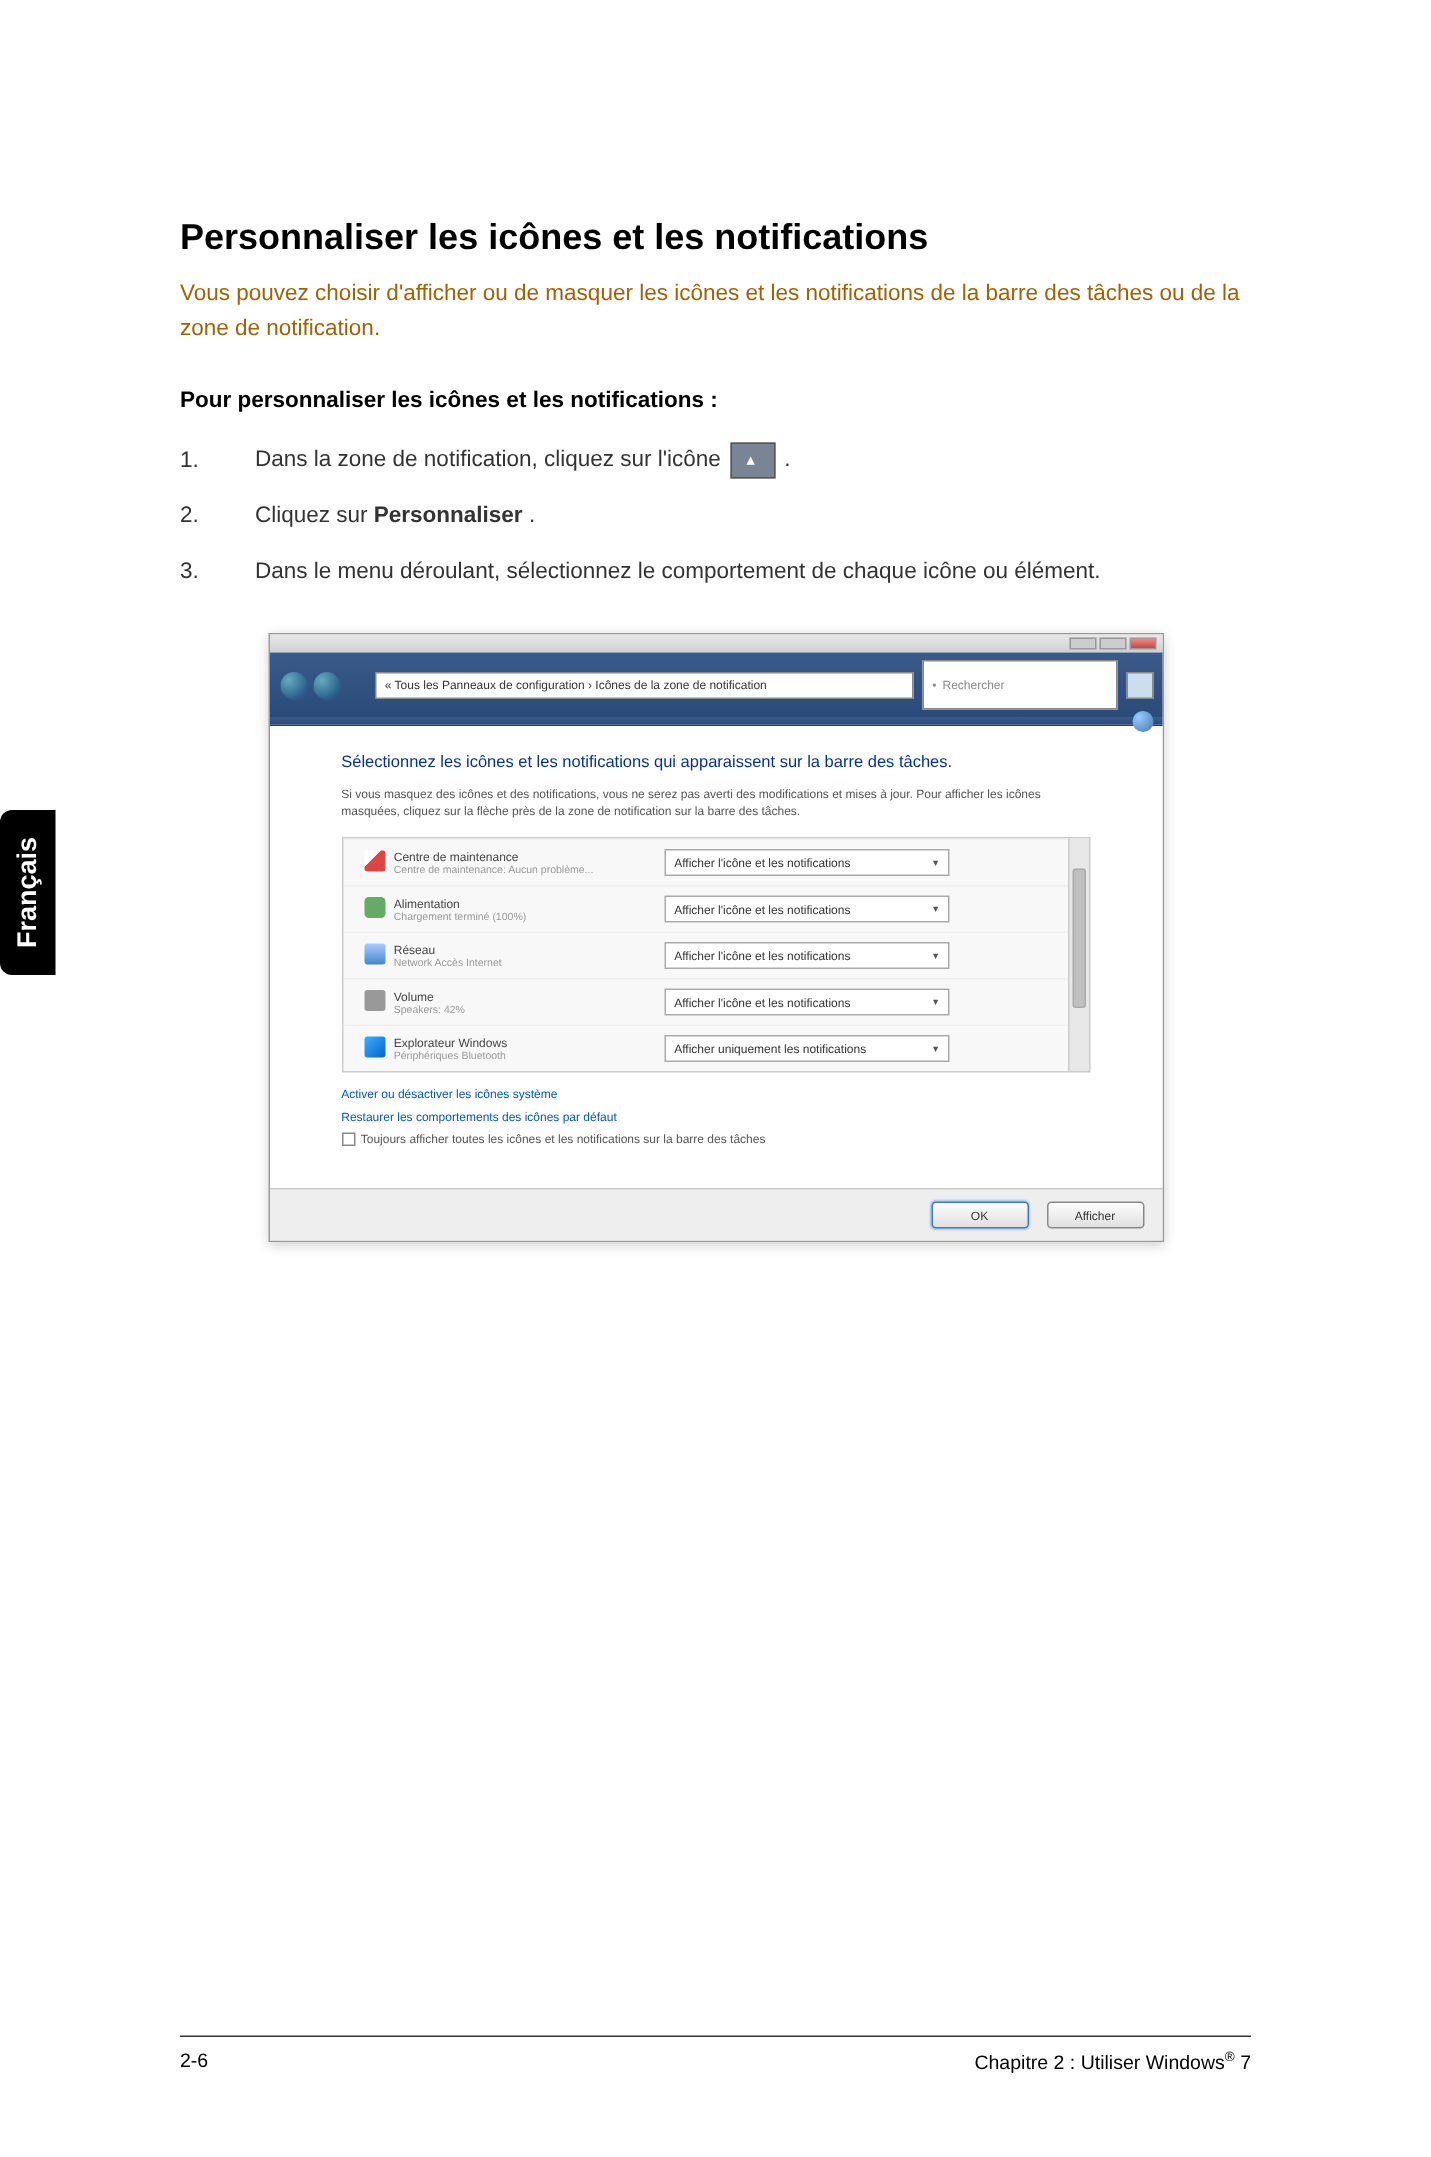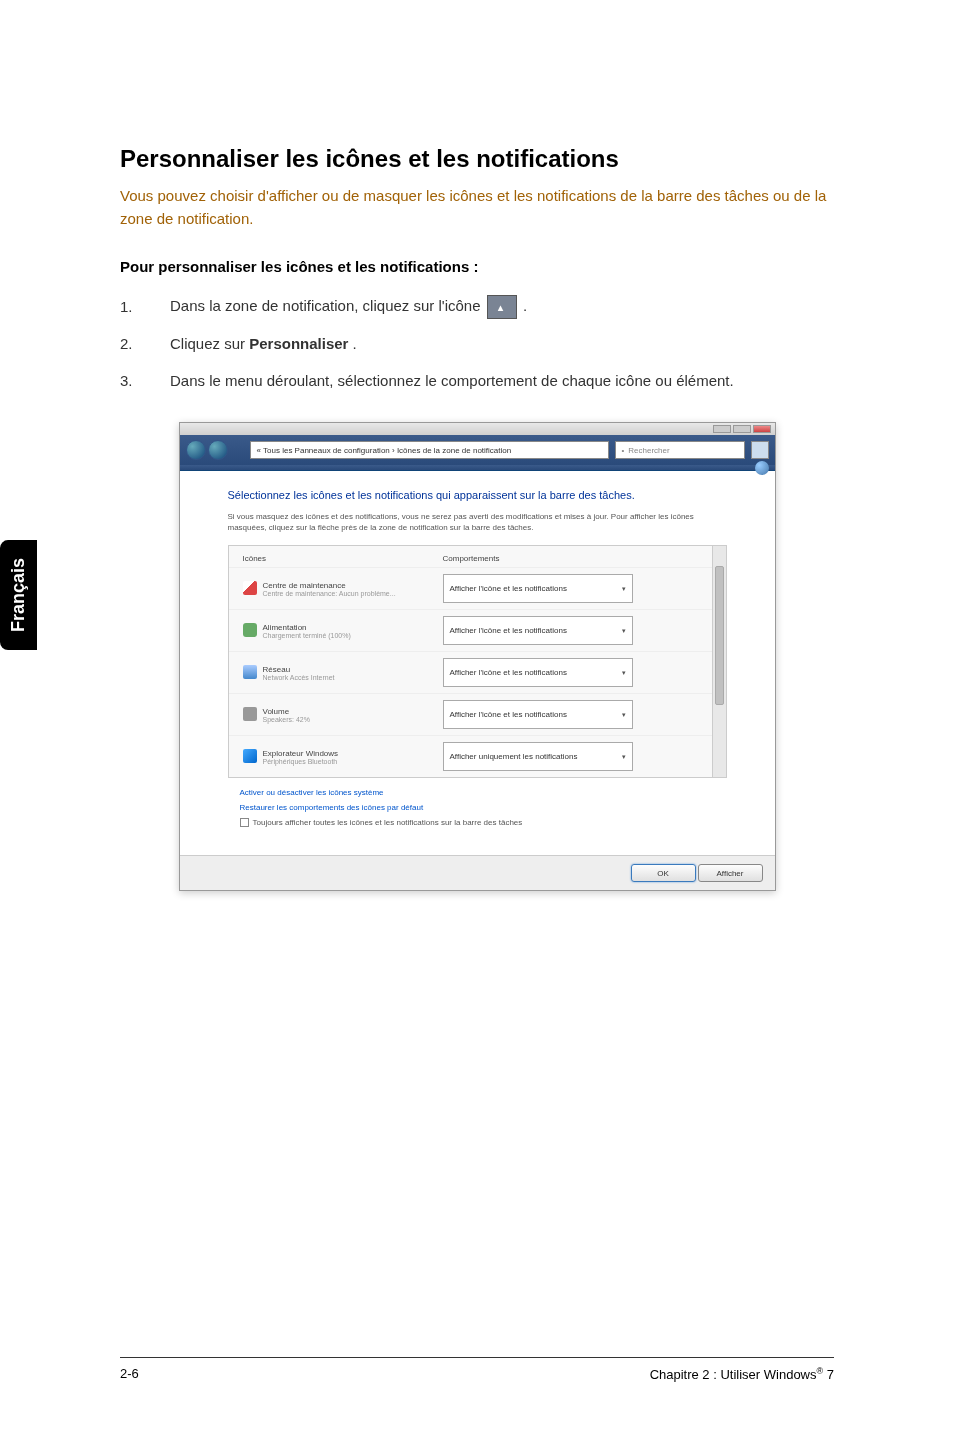--- a/index.html
+++ b/index.html
@@ -174,21 +174,21 @@
       display: flex;
       align-items: center;
       overflow: hidden;
       white-space: nowrap;
       margin-left: 16px;
     }
     
     .search-box {
       width: 130px;
       background: #fff;
-      height: 18px;
+      height: 33px;
       border: 1px solid #888;
       font-size: 8px;
       color: #888;
       padding: 3px 6px;
       display: flex;
       align-items: center;
     }
     
     .search-box::before {
       content: "• ";
@@ -299,21 +299,21 @@
     }
     
     .behavior-select {
       flex: 1;
       display: flex;
       align-items: center;
     }
     
     .select-box {
       width: 190px;
-      height: 29px;
+      height: 18px;
       border: 1px solid #aaa;
       background: #fff;
       font-size: 8px;
       color: #333;
       padding: 0 6px;
       display: flex;
       align-items: center;
       justify-content: space-between;
     }
     
@@ -338,21 +338,20 @@
       left: 2px;
       right: 2px;
       height: 60%;
       background: #c0c0c0;
       border: 1px solid #aaa;
       border-radius: 2px;
     }
     
     .links-area {
       padding: 10px 0 6px 0;
-      margin-left: 12px;
     }
     
     .link-text {
       font-size: 8px;
       color: #0055cc;
       margin-bottom: 6px;
     }
     
     .checkbox-row {
       font-size: 8px;
@@ -368,21 +367,21 @@
       border: 1px solid #888;
       background: #fff;
     }
     
     .button-bar {
       background: #eee;
       border-top: 1px solid #ccc;
       padding: 8px 12px;
       display: flex;
       justify-content: flex-end;
-      gap: 2px;
+      gap: 12px;
     }
     
     .dlg-button {
       width: 65px;
       height: 18px;
       background: linear-gradient(to bottom, #fdfdfd, #e0e0e0);
       border: 1px solid #888;
       border-radius: 3px;
       font-size: 8px;
       color: #333;
@@ -469,24 +468,20 @@
         <div class="help-icon"></div>
       </div>
       <div class="content-area">
         <div class="content-title">Sélectionnez les icônes et les notifications qui apparaissent sur la barre des tâches.</div>
         <div class="content-desc">Si vous masquez des icônes et des notifications, vous ne serez pas averti des modifications et mises à jour. Pour afficher les icônes masquées, cliquez sur la flèche près de la zone de notification sur la barre des tâches.</div>
 
         <div class="icons-panel">
           <div class="scrollbar">
             <div class="scroll-thumb"></div>
           </div>
-          <div class="panel-header">
-            <div class="col-icon">Icônes</div>
-            <div class="col-behavior">Comportements</div>
-          </div>
 
           <div class="icon-row">
             <div class="icon-cell">
               <div class="small-icon flag"></div>
               <div>
                 <div class="icon-label">Centre de maintenance</div>
                 <div class="icon-sublabel">Centre de maintenance: Aucun problème...</div>
               </div>
             </div>
             <div class="behavior-select">

